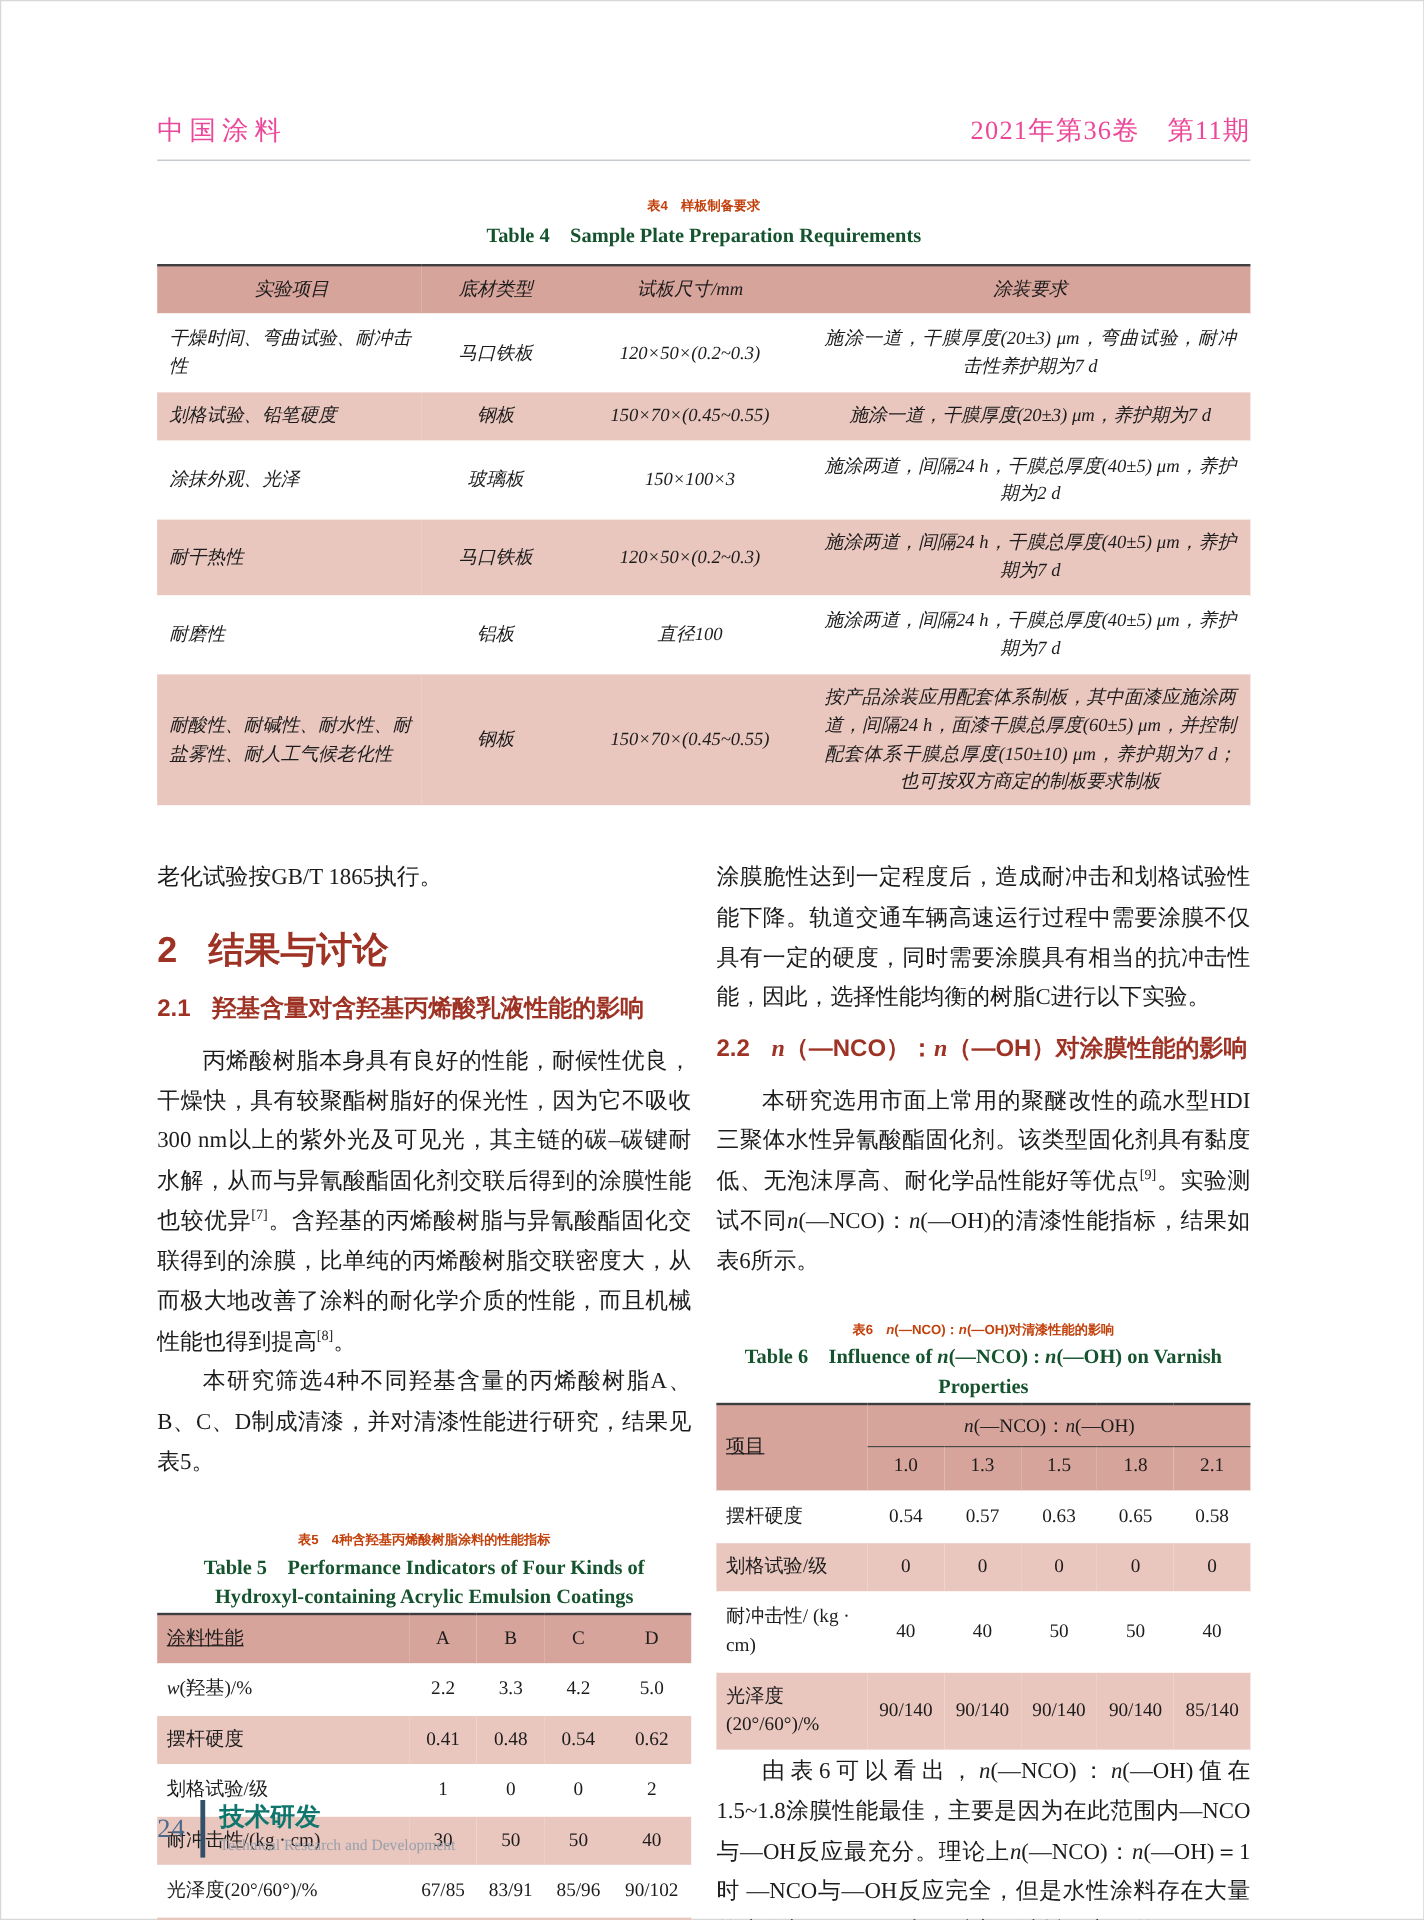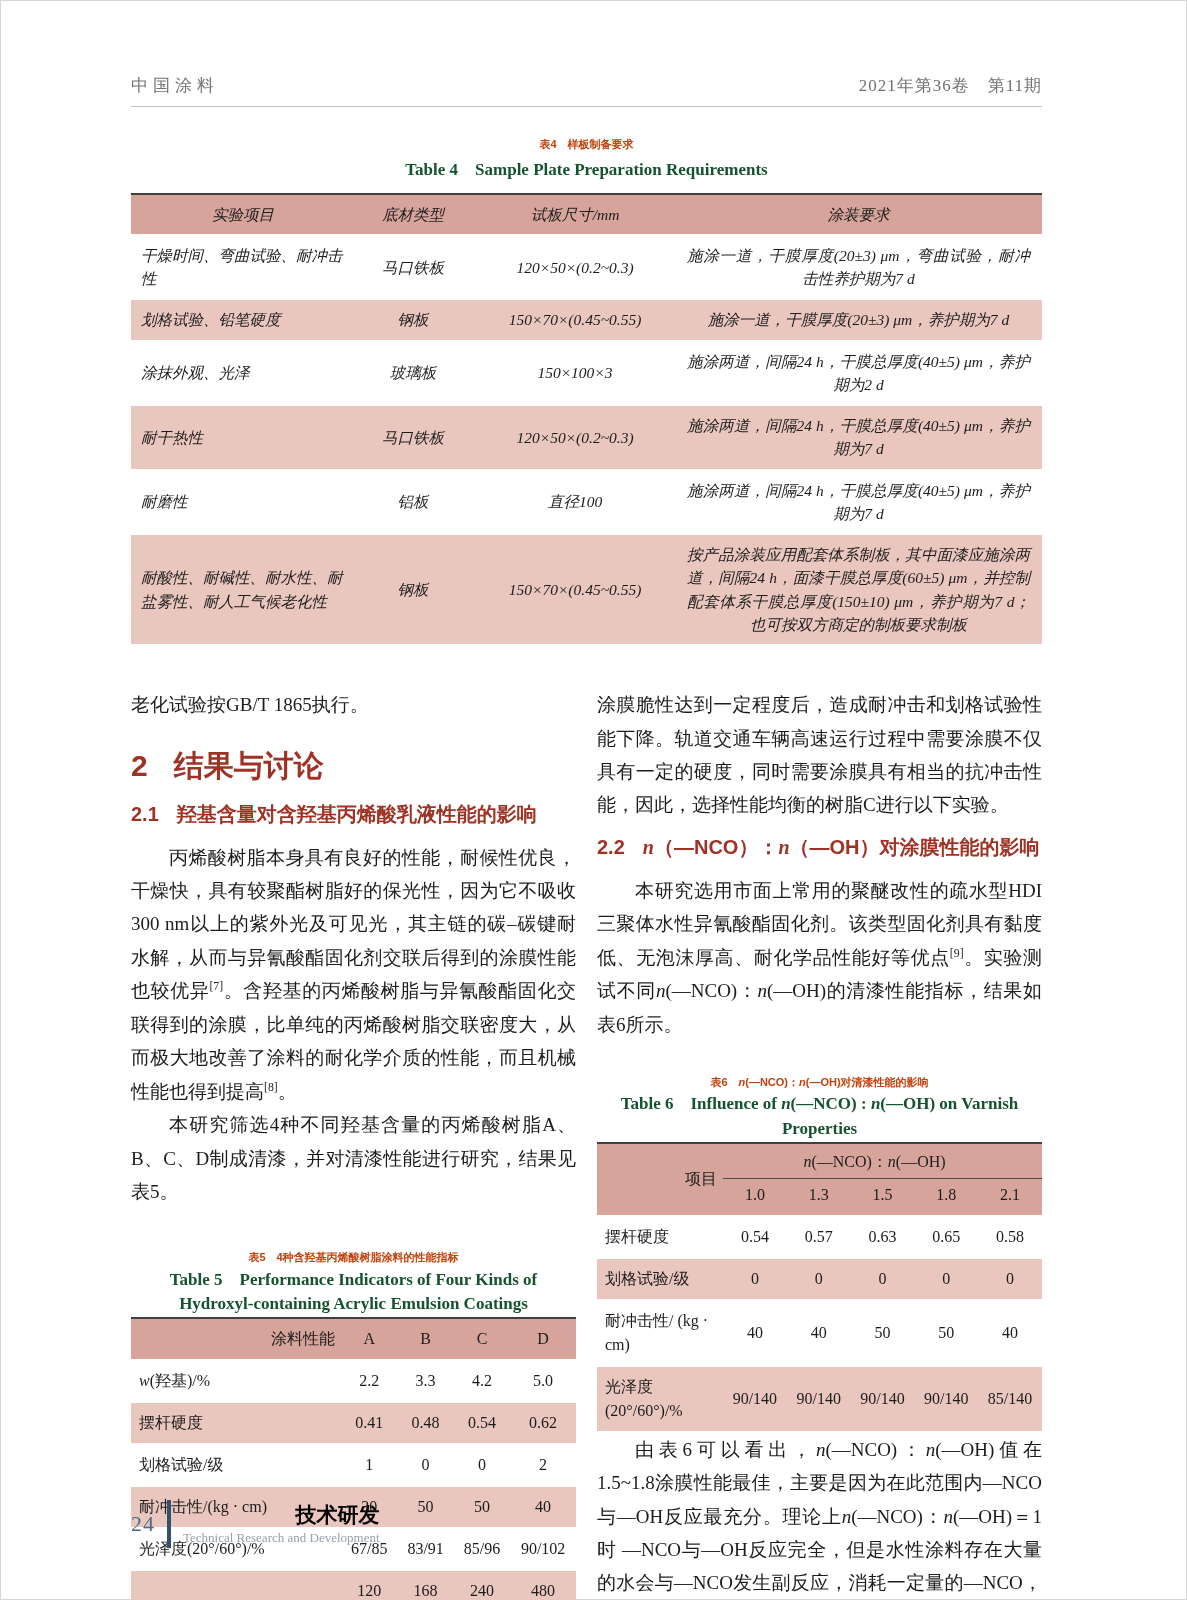--- a/index.html
+++ b/index.html
@@ -10,23 +10,23 @@
     background:#ffffff;
     box-shadow:0 0 0 1px #d7d7d7 inset;
     font-family:"Liberation Serif","DejaVu Serif",serif;
     color:#1c1c1c;
     overflow:hidden;
   }
   .content{padding:0 145px 0 131px;}
   
   .run-head{
     display:flex;justify-content:space-between;align-items:flex-end;
-    padding-top:74px;padding-bottom:9px;
+    padding-top:94px;padding-bottom:9px;
     border-bottom:1px solid #b9bfc4;
-    color:#737373;font-size:17px;
+    color:#ec4899;font-size:22px;
   }
   .run-head .journal{letter-spacing:5px;}
   .run-head .issue{letter-spacing:1px;}
   
   .tbl-caption-cn{
     text-align:center;font-family:"Liberation Sans","DejaVu Sans",sans-serif;
     font-weight:bold;font-size:11px;margin:0 0 6px 0;color:#c2410c;
   }
   .tbl-caption-en{
     text-align:center;font-weight:bold;font-size:17px;margin:0 0 10px 0;color:#14532d;
@@ -65,39 +65,39 @@
   .h3{
     font-family:"Liberation Sans","DejaVu Sans",sans-serif;
     color:#9e3325;font-weight:bold;font-size:20px;
     margin:10px 0 12px 0;line-height:1.5;display:flex;gap:18px;
     text-align:left;
   }
   .h3 .h3t i{font-family:"Liberation Serif","DejaVu Serif",serif;}
   
   .t56 th,.t56 td{font-size:16px;}
   .t56 .lab{text-align:left;padding-left:8px;}
-  .t56 th.lab{text-align:right;}
+  .t56 th.lab{text-align:left;text-decoration:underline;}
   .t56 .val{text-align:center;}
   .t5-wrap{margin-top:40px;}
   .t6-wrap{margin-top:32px;}
   .t6 .grp{text-align:center;border-bottom:1px solid #4a4a4a;padding:6px 20px 4px 4px;}
   .t6 .subhdr th{border-bottom:2px solid #ffffff;padding-top:4px;}
   .t6 th.lab{width:112px;}
   .t5 .lab{width:196px;}
   .mt66{margin-top:66px;}
   
   .footer{
     position:absolute;left:131px;bottom:52px;
     display:flex;align-items:center;gap:12px;
   }
   .footer .pnum{font-size:22px;color:#4a6a8b;letter-spacing:1px;}
   .footer .bar{width:4px;height:48px;background:#33506b;}
   .footer .fl-cn{
     font-family:"Liberation Sans","DejaVu Sans",sans-serif;
-    font-weight:bold;font-size:21px;color:#000000;line-height:1.2;text-align:right;
+    font-weight:bold;font-size:21px;color:#0f766e;line-height:1.2;
   }
   .footer .fl-en{font-size:13px;color:#97a1ab;margin-top:3px;}
 </style>
 </head>
 <body>
 
 <div class="page">
   <div class="content">
 
     <div class="run-head">

